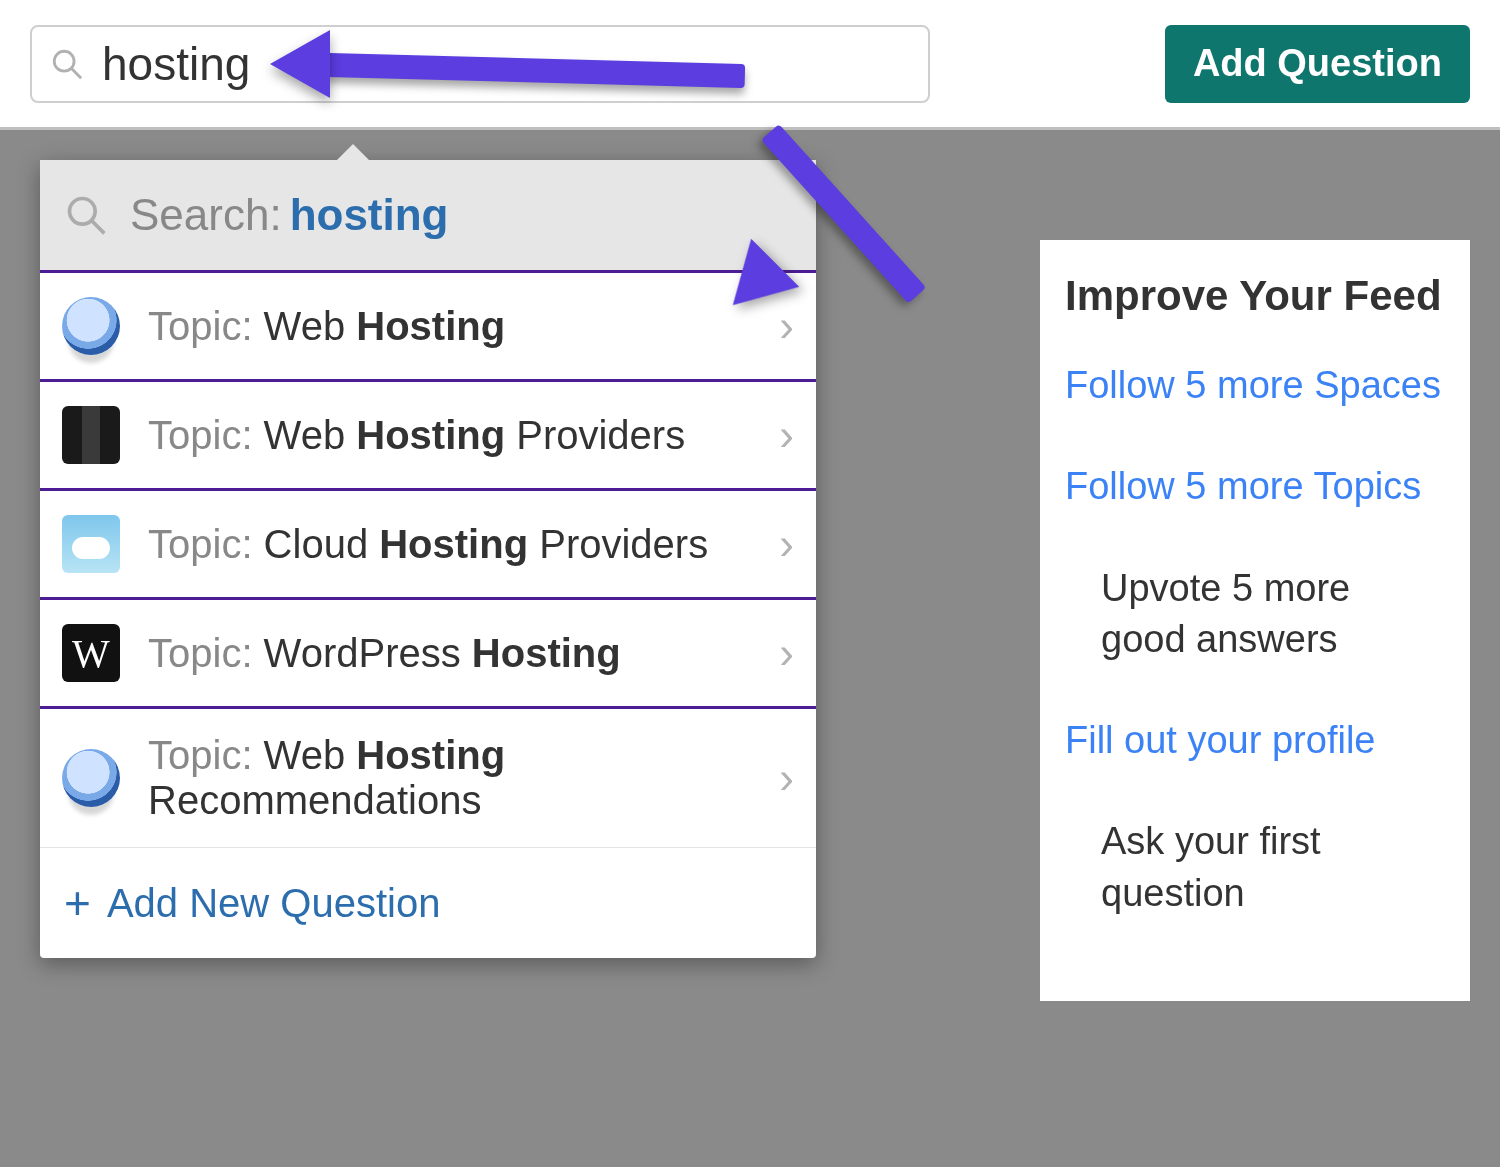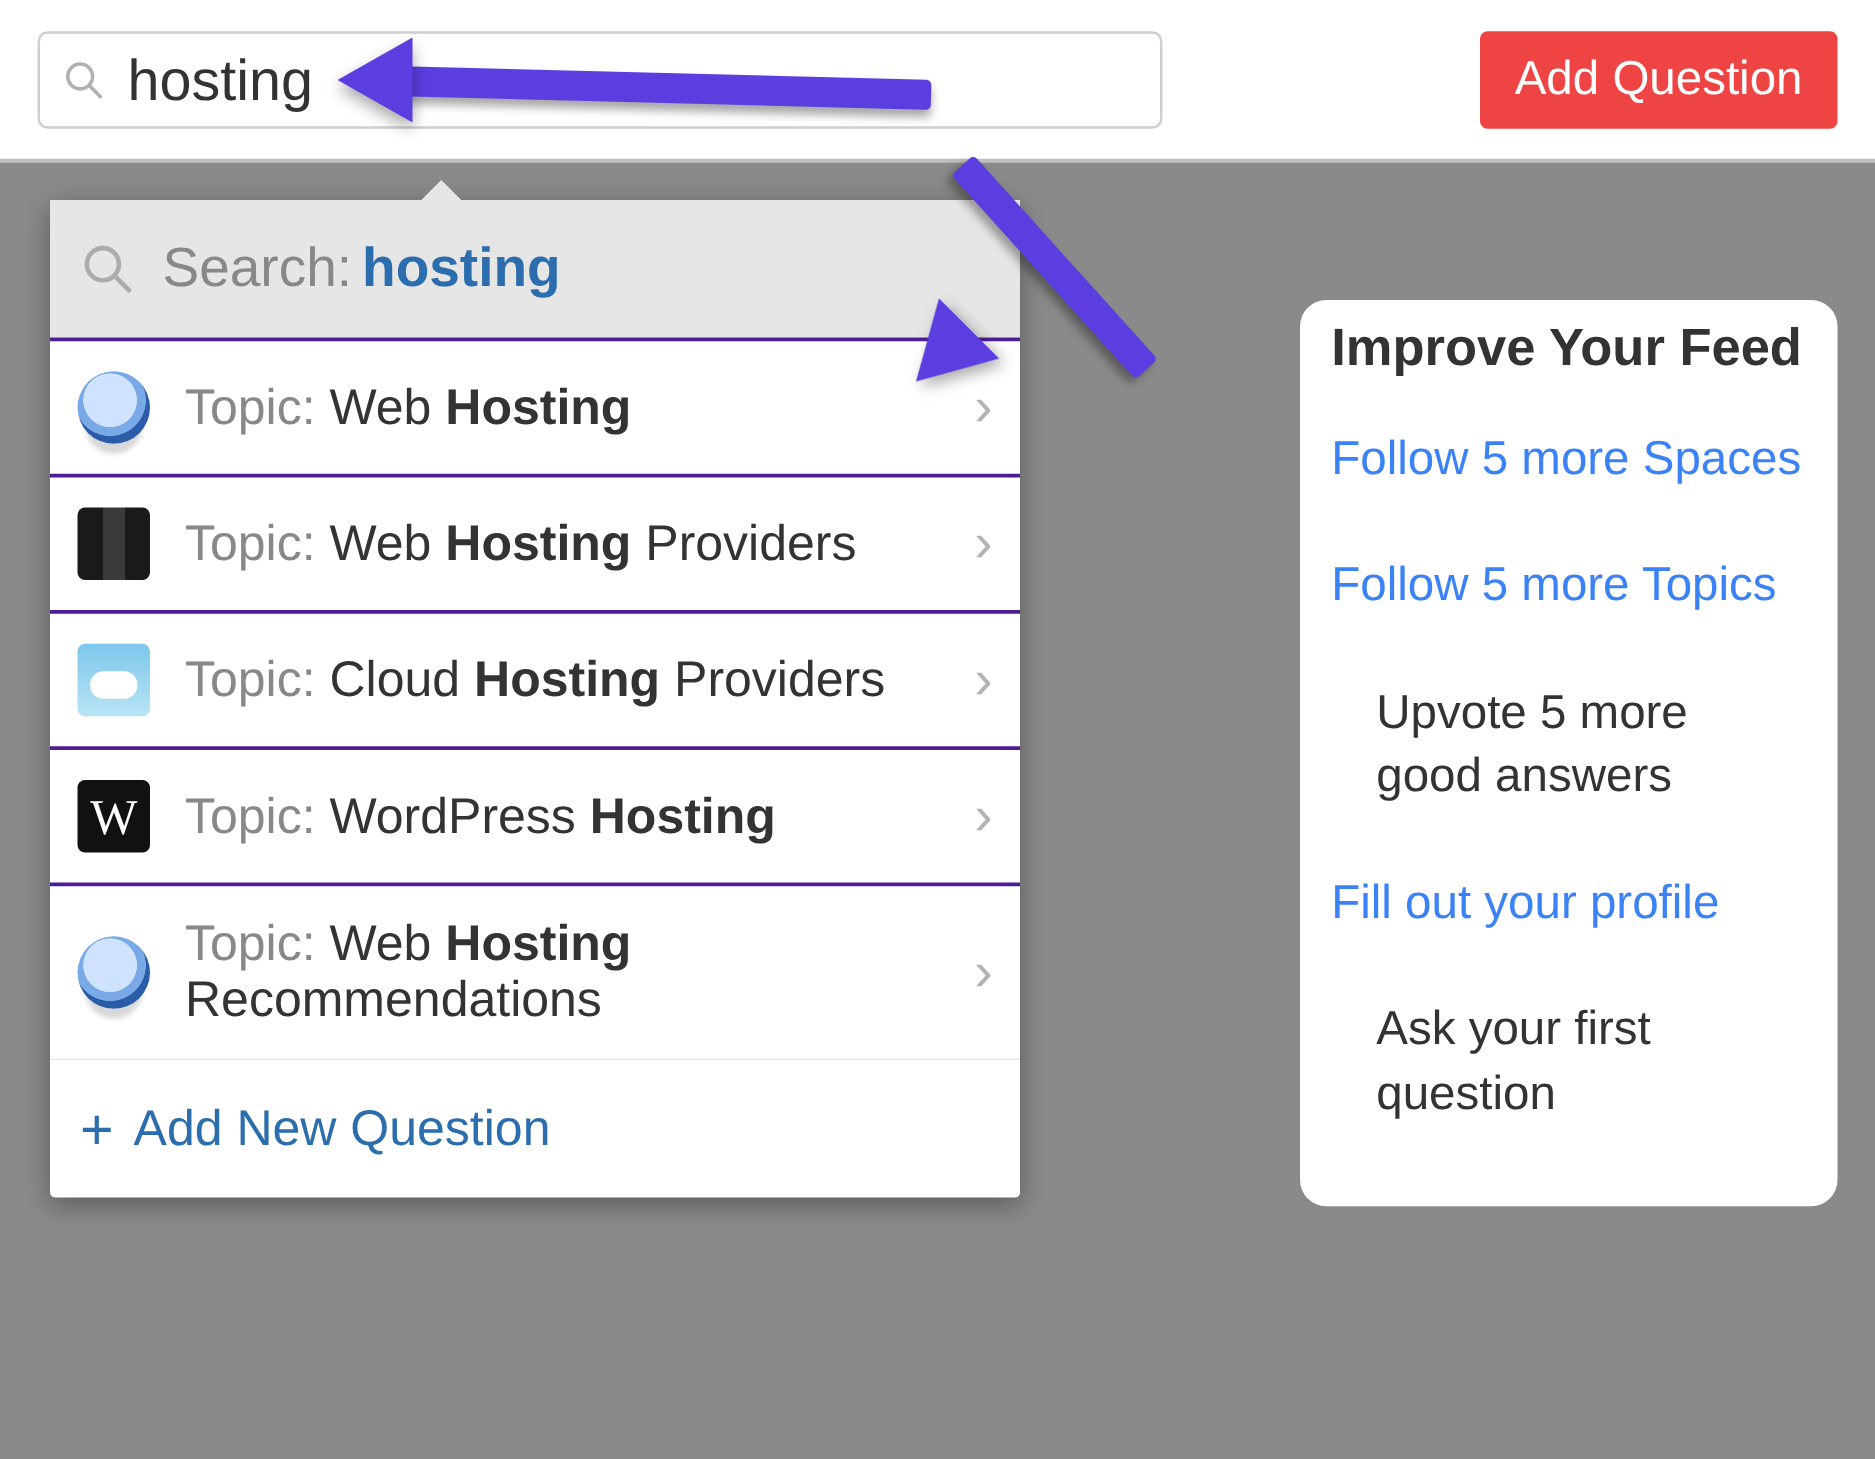--- a/index.html
+++ b/index.html
@@ -18,33 +18,33 @@
     border: 2px solid #cfcfcf; border-radius: 8px;
     height: 78px; padding: 0 18px; background: #fff;
   }
   .search-wrap svg { flex: 0 0 auto; margin-right: 18px; opacity: .45; }
   .search-input {
     border: none; outline: none; font-size: 46px; color: #333;
     width: 100%; background: transparent;
   }
   .add-q-btn {
     margin-left: auto;
-    background: #ef4444; color: #fff; font-weight: 400;
+    background: #0f766e; color: #fff; font-weight: 700;
     font-size: 38px; border: none; border-radius: 6px;
     height: 78px; padding: 0 28px; cursor: pointer;
   }
 
   
   .dim-layer {
     position: absolute; left: 0; top: 130px; right: 0; bottom: 0;
     background: #8a8a8a;
   }
   .feed-panel {
     position: absolute; right: 30px; top: 240px; width: 430px;
-    background: #fff; padding: 14px 25px; font-size: 38px; color:#333;border-radius:21px;
+    background: #fff; padding: 32px 25px; font-size: 38px; color:#333;
   }
   .feed-panel h3 { font-size: 42px; font-weight: 700; margin-bottom: 40px; }
   .feed-item { color:#3b82f6; line-height: 1.35; margin-bottom: 50px; }
   .feed-item.dark { color:#333;margin-left:36px; }
 
   
   .dropdown {
     position: absolute; left: 40px; top: 160px;
     width: 776px; background:#fff;
     border-radius: 4px;

